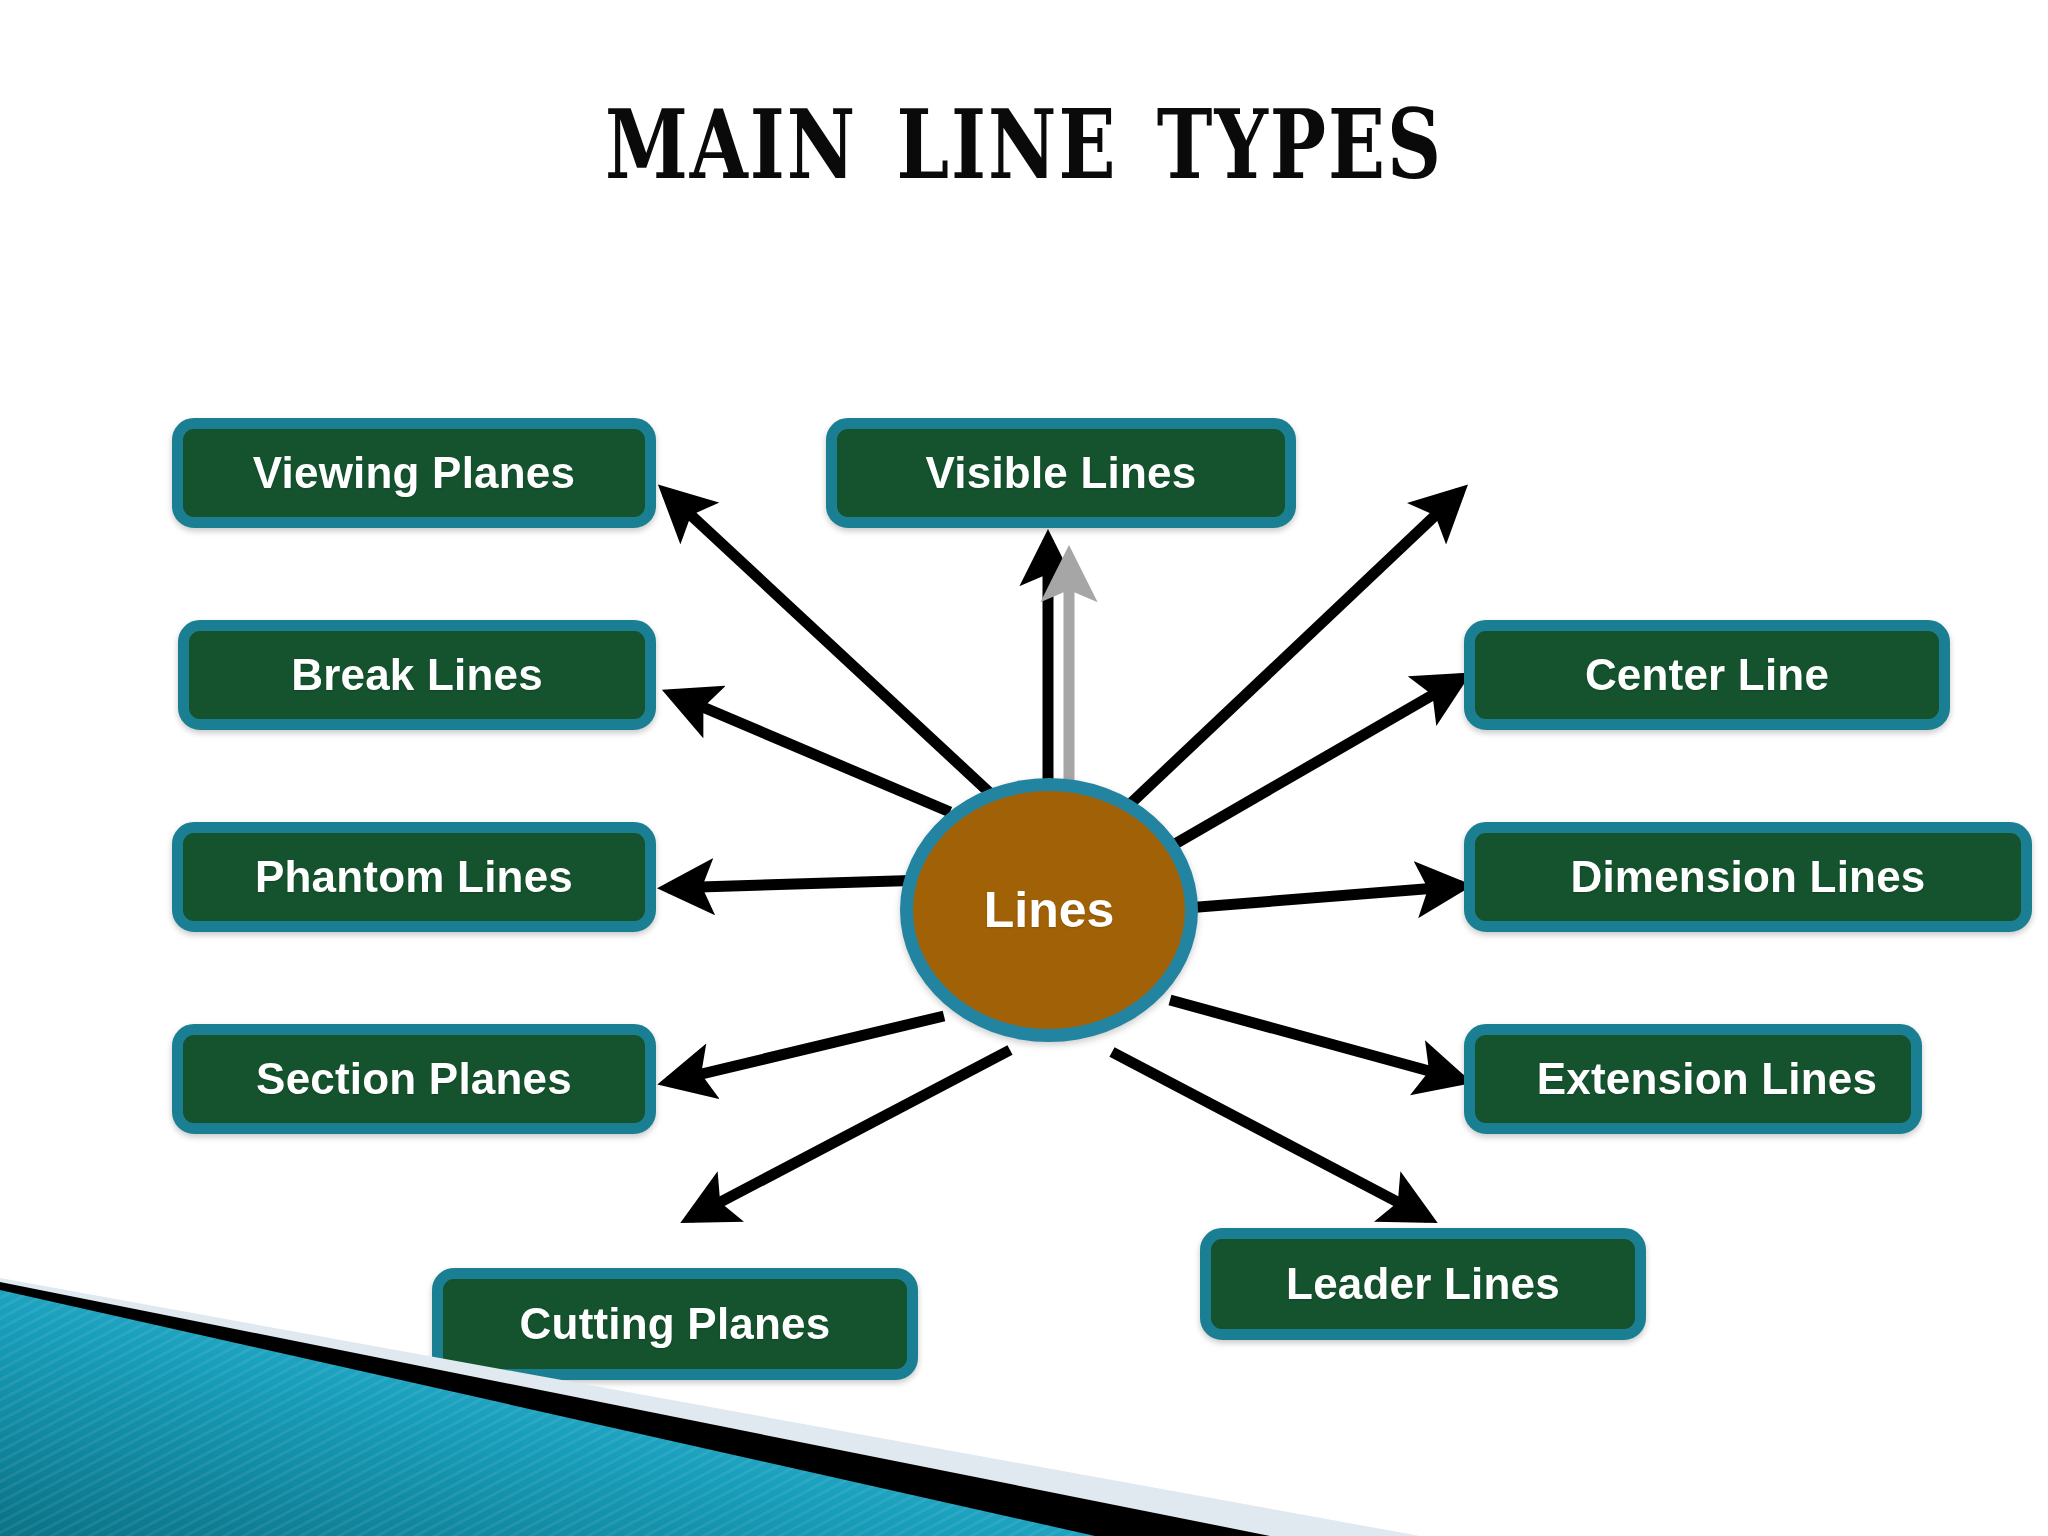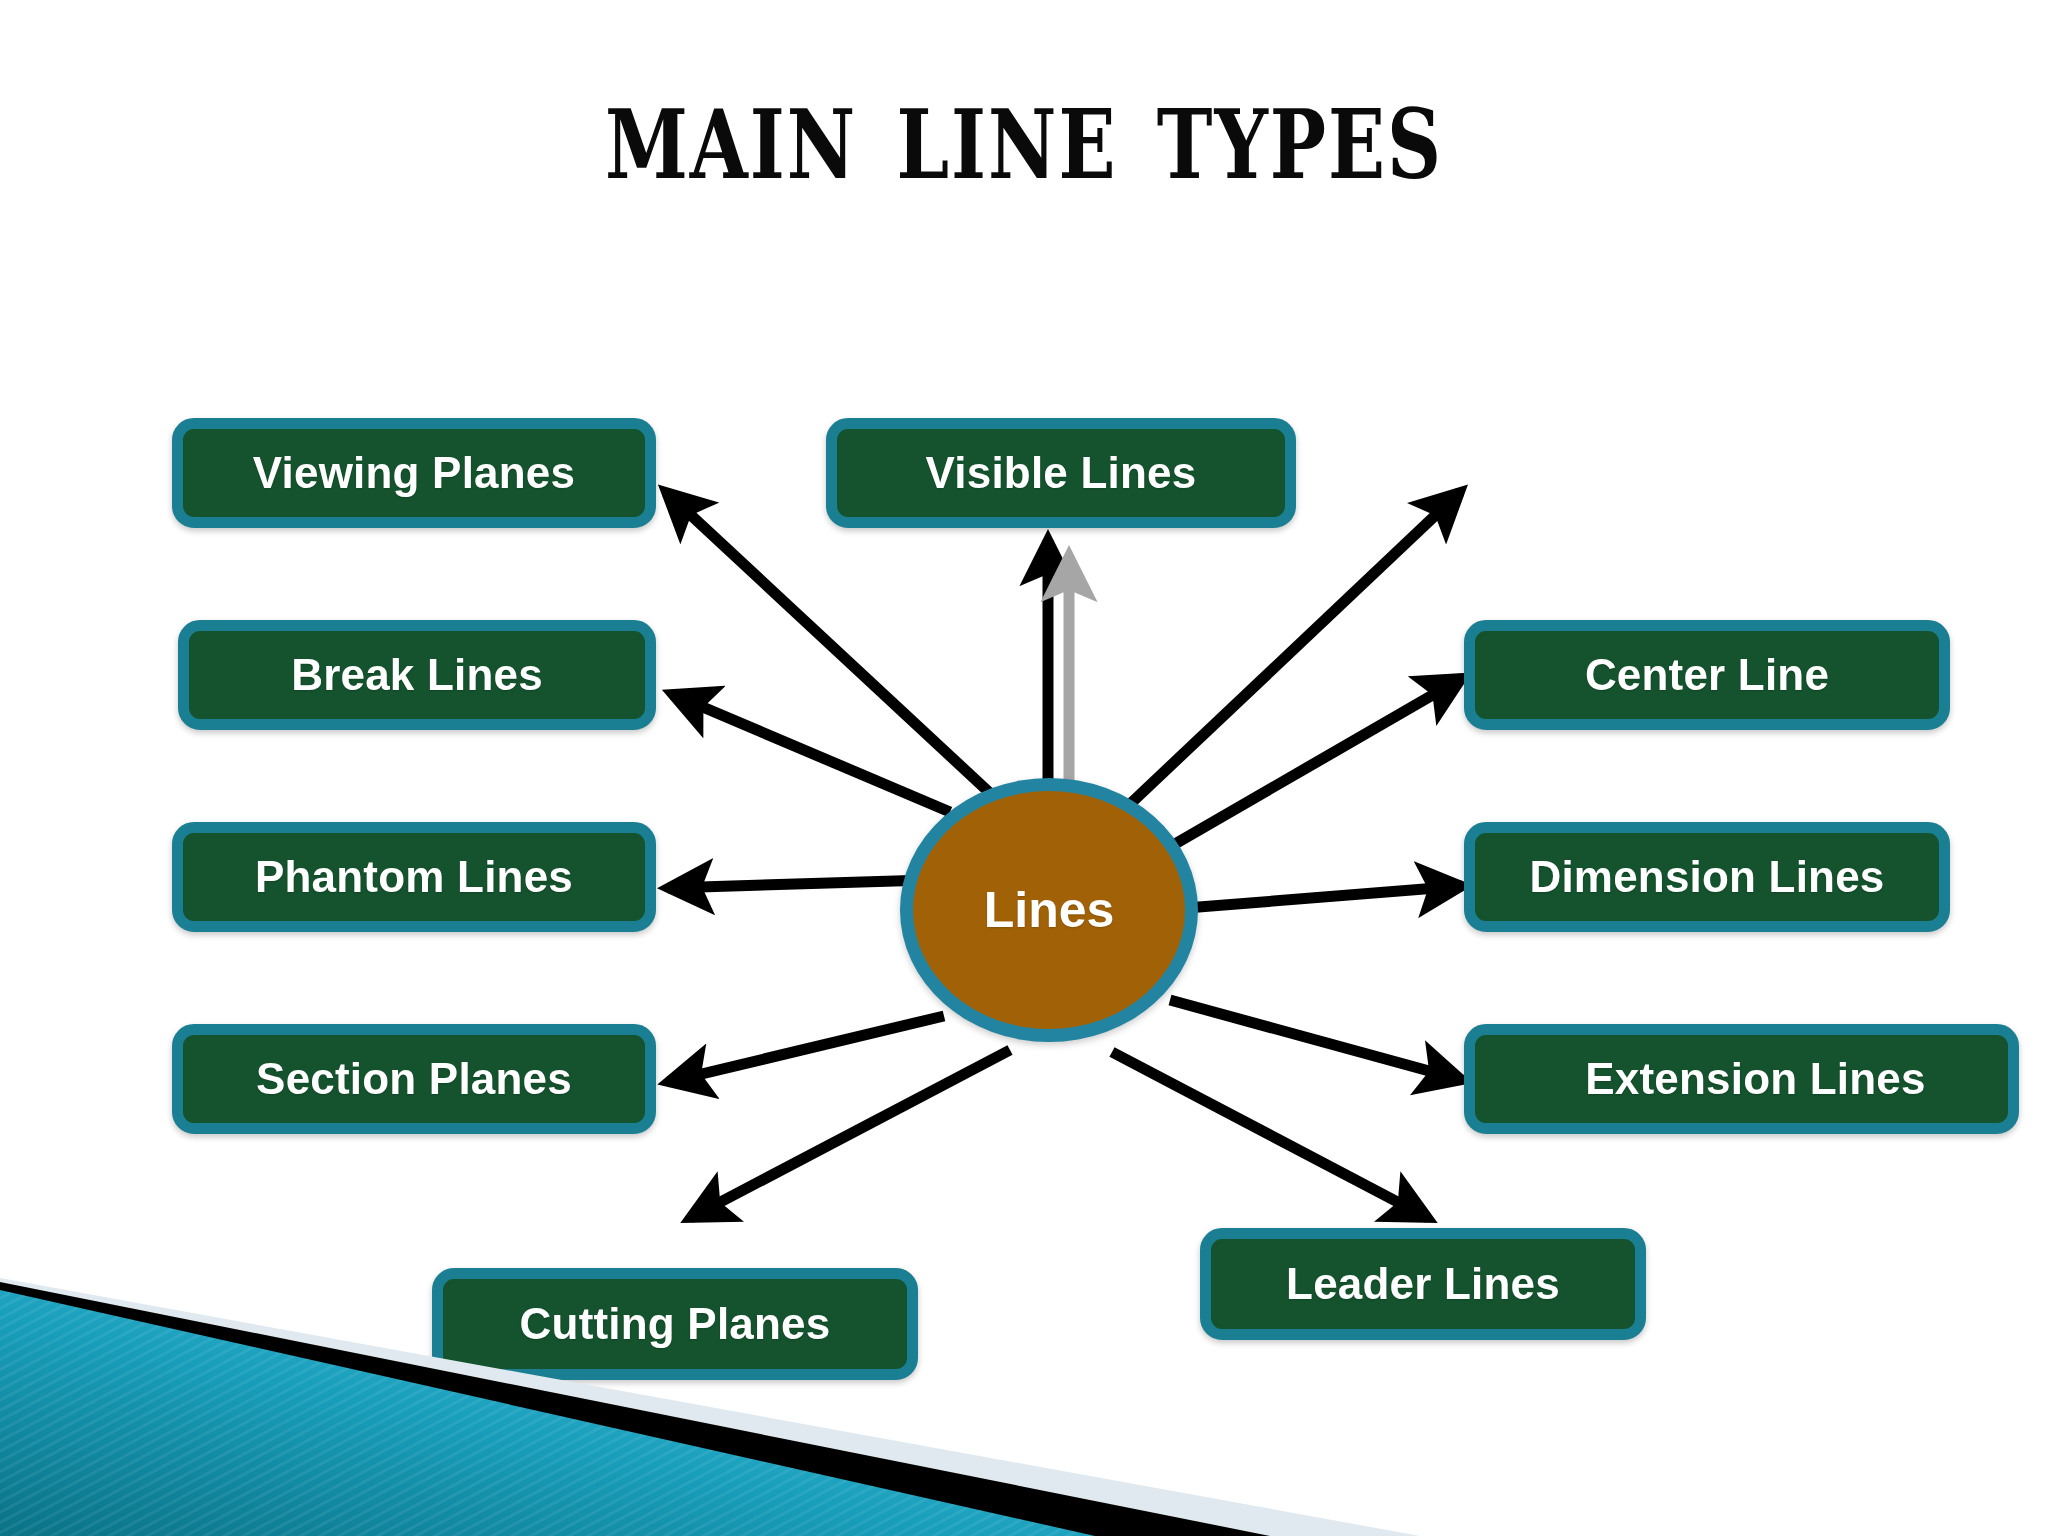--- a/index.html
+++ b/index.html
@@ -142,25 +142,25 @@
 
   <div class="node" style="left:826px;top:418px;width:470px;height:110px;">
     <span class="lbl">Visible Lines</span>
   </div>
 
 
   <div class="node" style="left:1464px;top:620px;width:486px;height:110px;">
     <span class="lbl">Center Line</span>
   </div>
 
-  <div class="node" style="left:1464px;top:822px;width:486px;height:110px;">
+  <div class="node" style="left:1464px;top:822px;width:568px;height:110px;">
     <span class="lbl">Dimension Lines</span>
   </div>
 
-  <div class="node" style="left:1464px;top:1024px;width:555px;height:110px;padding-left:28px;">
+  <div class="node" style="left:1464px;top:1024px;width:458px;height:110px;padding-left:28px;">
     <span class="lbl">Extension Lines</span>
   </div>
 
   <div id="center-node">
     <span class="lbl">Lines</span>
   </div>
 
   <div id="deco">
     <svg width="1420" height="270" viewBox="0 0 1420 270" xmlns="http://www.w3.org/2000/svg">
       <defs>

